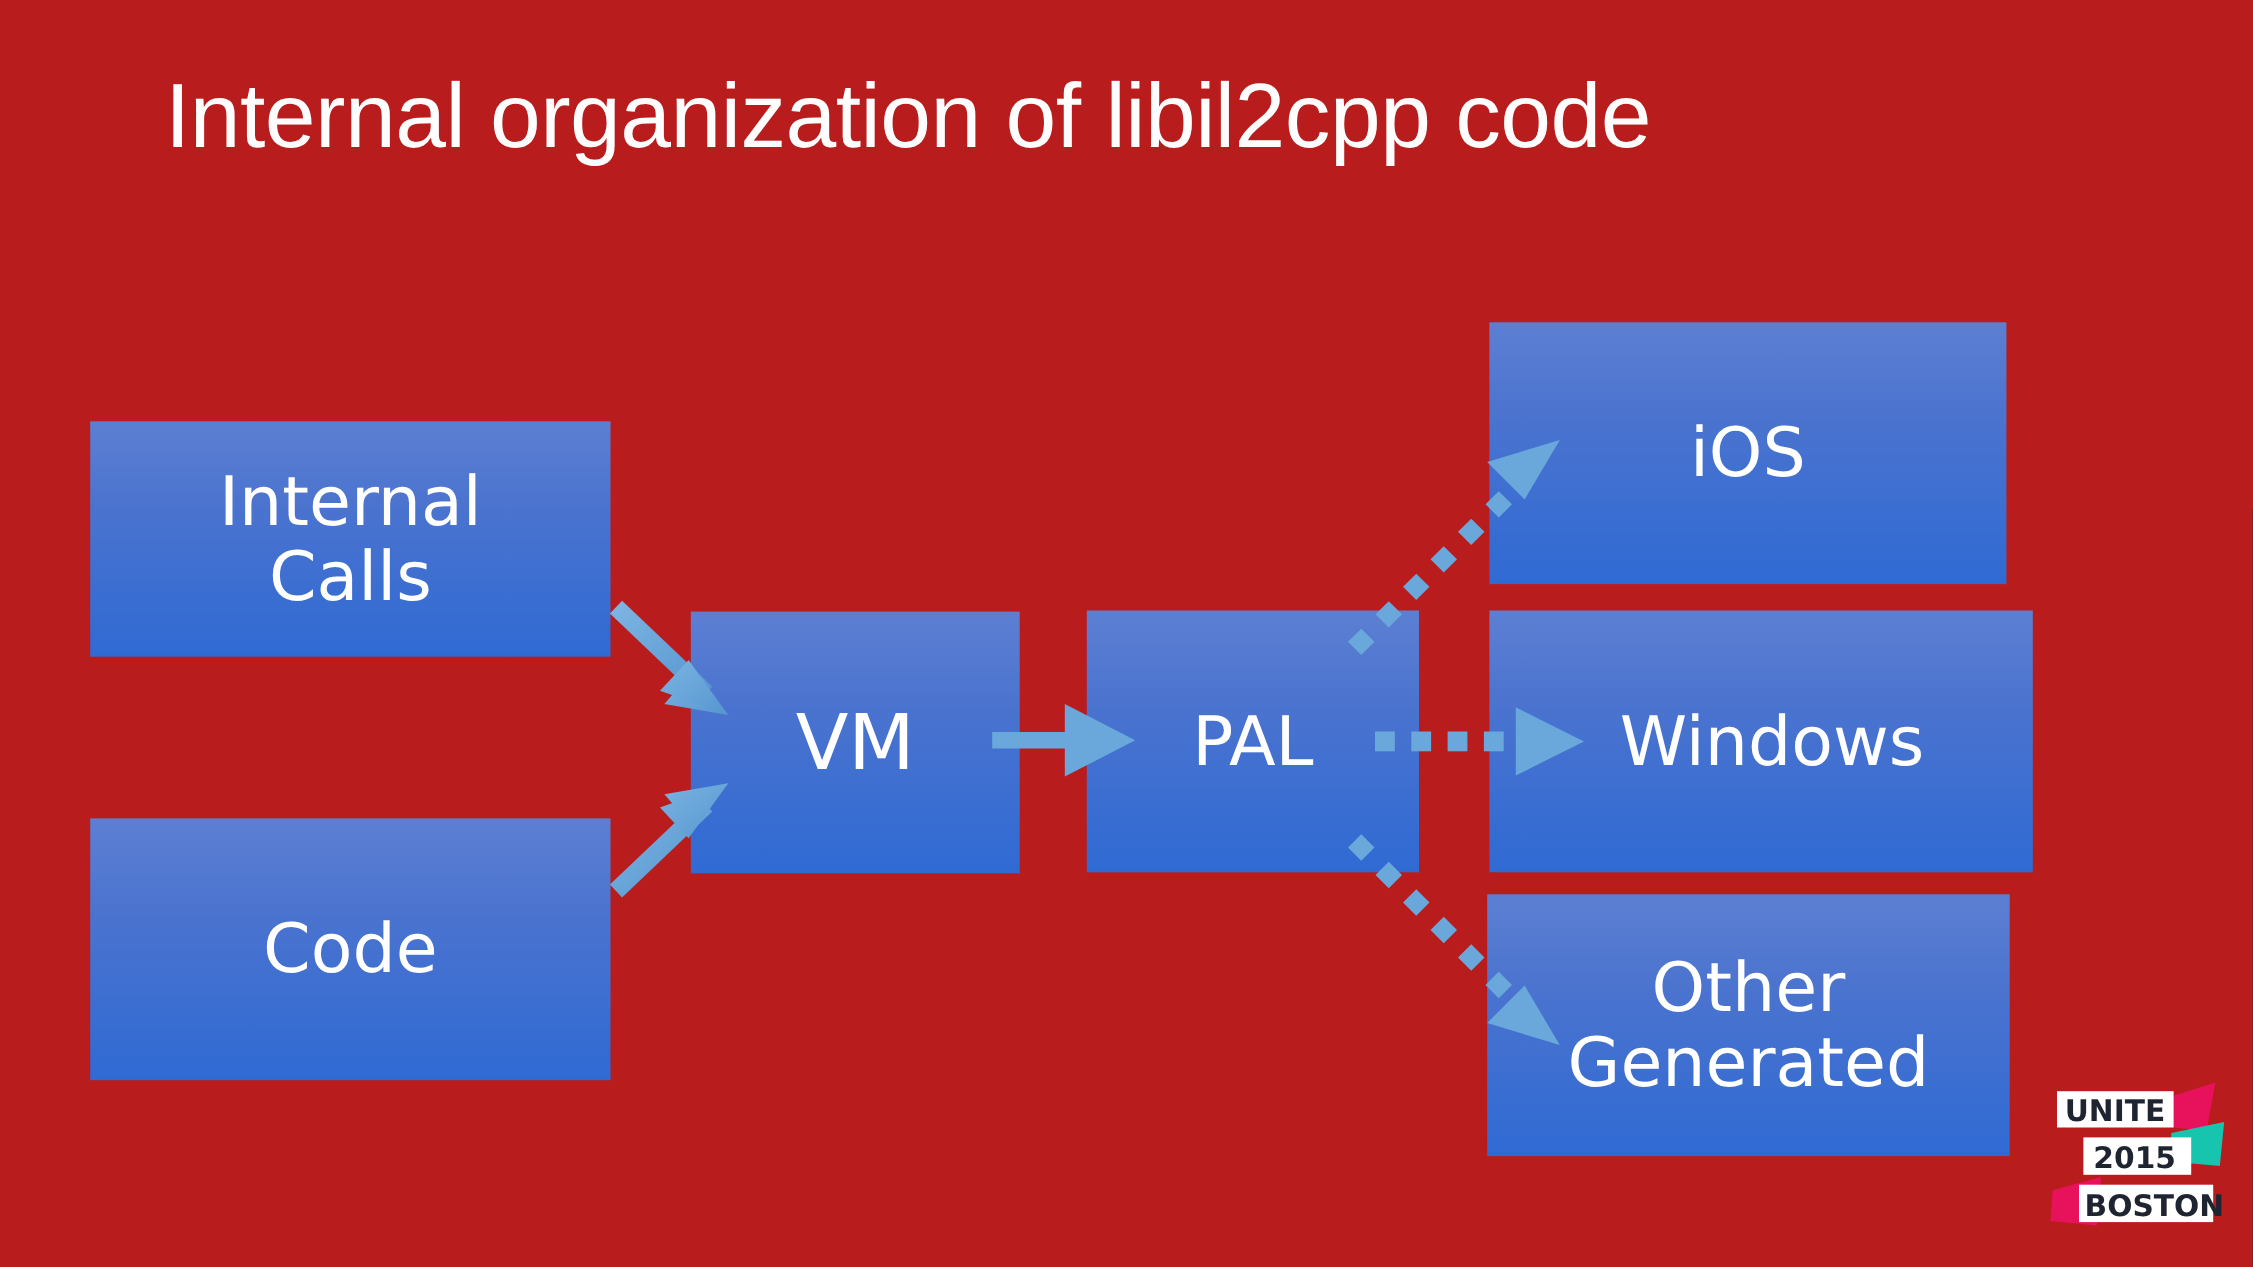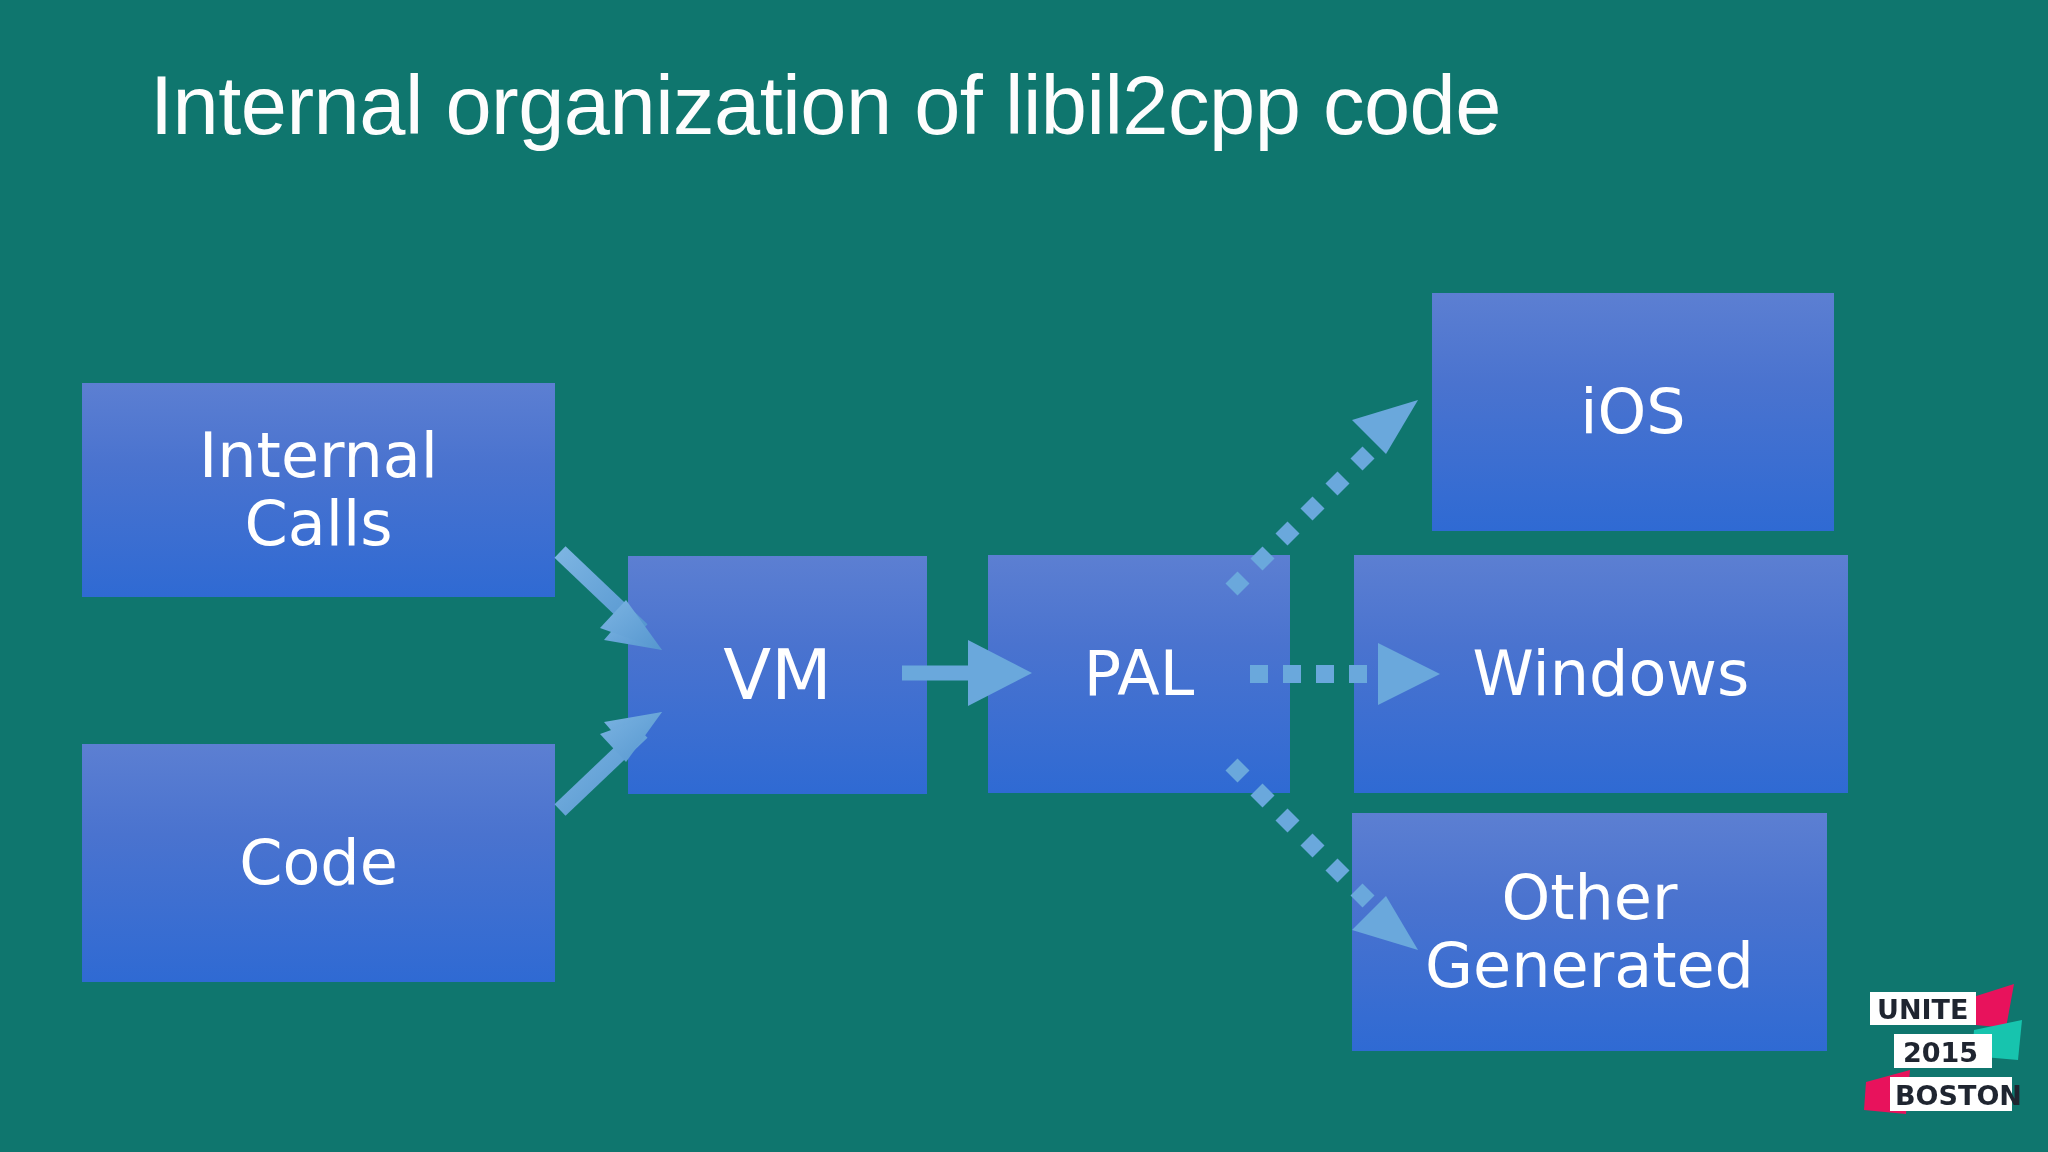--- a/index.html
+++ b/index.html
@@ -40,21 +40,21 @@
     background: linear-gradient(180deg, #5c7fd2 0%, #4a73cf 38%, #2f6ad3 100%);
     box-shadow: 0 0 0 0 rgba(0,0,0,0);
     line-height: 1.1;
   }
   .box span { display: block; width: 100%; }
 
   #box-internal-calls { left: 82px;  top: 383px;  width: 473px; height: 214px; font-size: 62px; }
   #box-generated-code { left: 82px;  top: 744px;  width: 473px; height: 238px; font-size: 62px; }
   #box-vm            { left: 628px; top: 556px;  width: 299px; height: 238px; font-size: 70px; }
   #box-pal           { left: 988px; top: 555px;  width: 302px; height: 238px; font-size: 62px; }
-  #box-ios           { left: 1432px;top: 293px;  width: 402px; height: 238px; font-size: 62px; }
+  #box-ios           { left: 1354px;top: 293px;  width: 470px; height: 238px; font-size: 62px; }
   #box-windows       { left: 1354px;top: 555px;  width: 474px; height: 238px; font-size: 62px; padding-left: 20px; }
   #box-other         { left: 1352px;top: 813px;  width: 475px; height: 238px; font-size: 62px; text-align: center; }
 
   
   .arrow-layer {
     position: absolute;
     left: 0; top: 0;
     width: 2048px; height: 1152px;
     pointer-events: none;
   }
@@ -62,21 +62,21 @@
   
   .logo {
     position: absolute;
     left: 1862px; top: 978px;
     width: 168px; height: 148px;
   }
 </style>
 </head>
 <body style="background: rgb(35, 42, 53);">
 
-<div class="slide" style="background: #0f766e;">
+<div class="slide" style="background: #b91c1c;">
 
   <div class="slide-title">Internal organization of libil2cpp code</div>
 
   <div class="box" id="box-internal-calls">
     <span>
       <span>Internal</span>
       <span>Calls</span>
     </span>
   </div>
 

